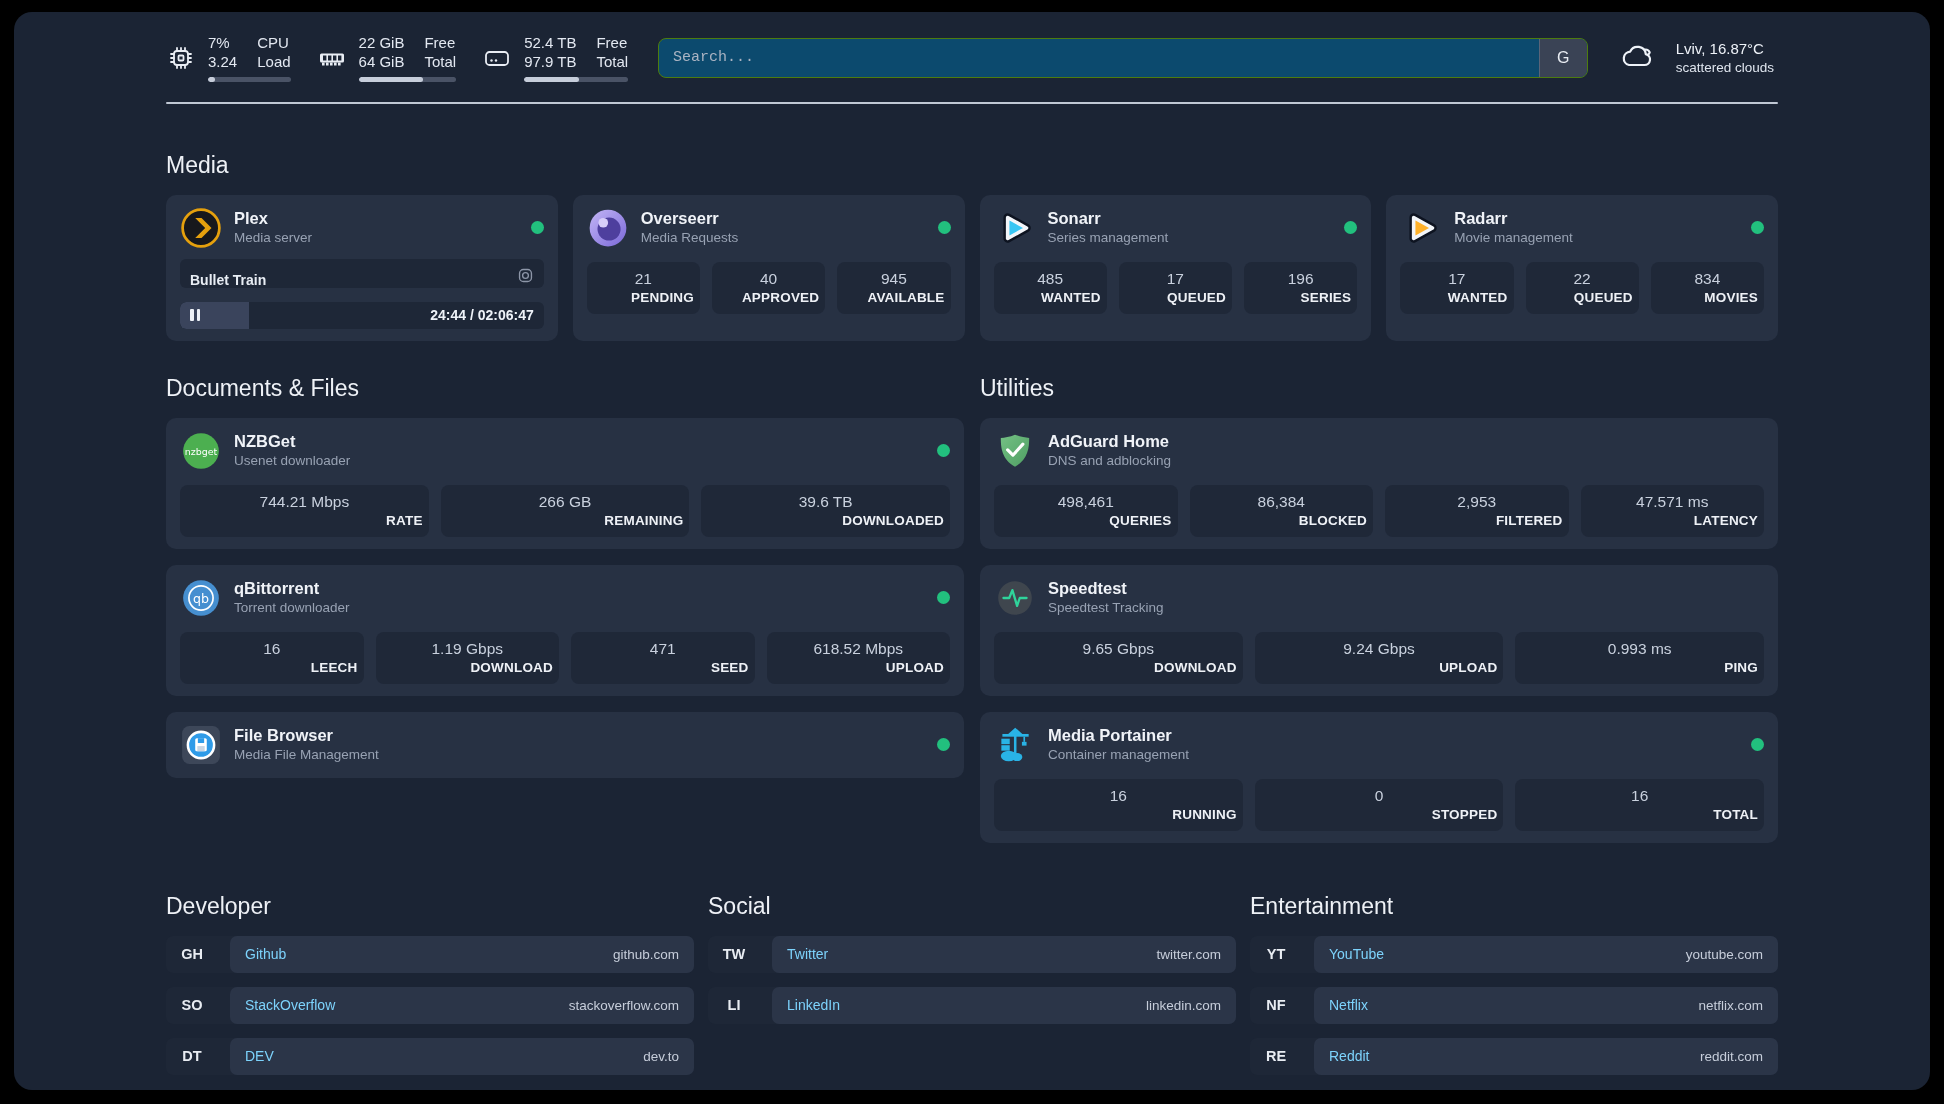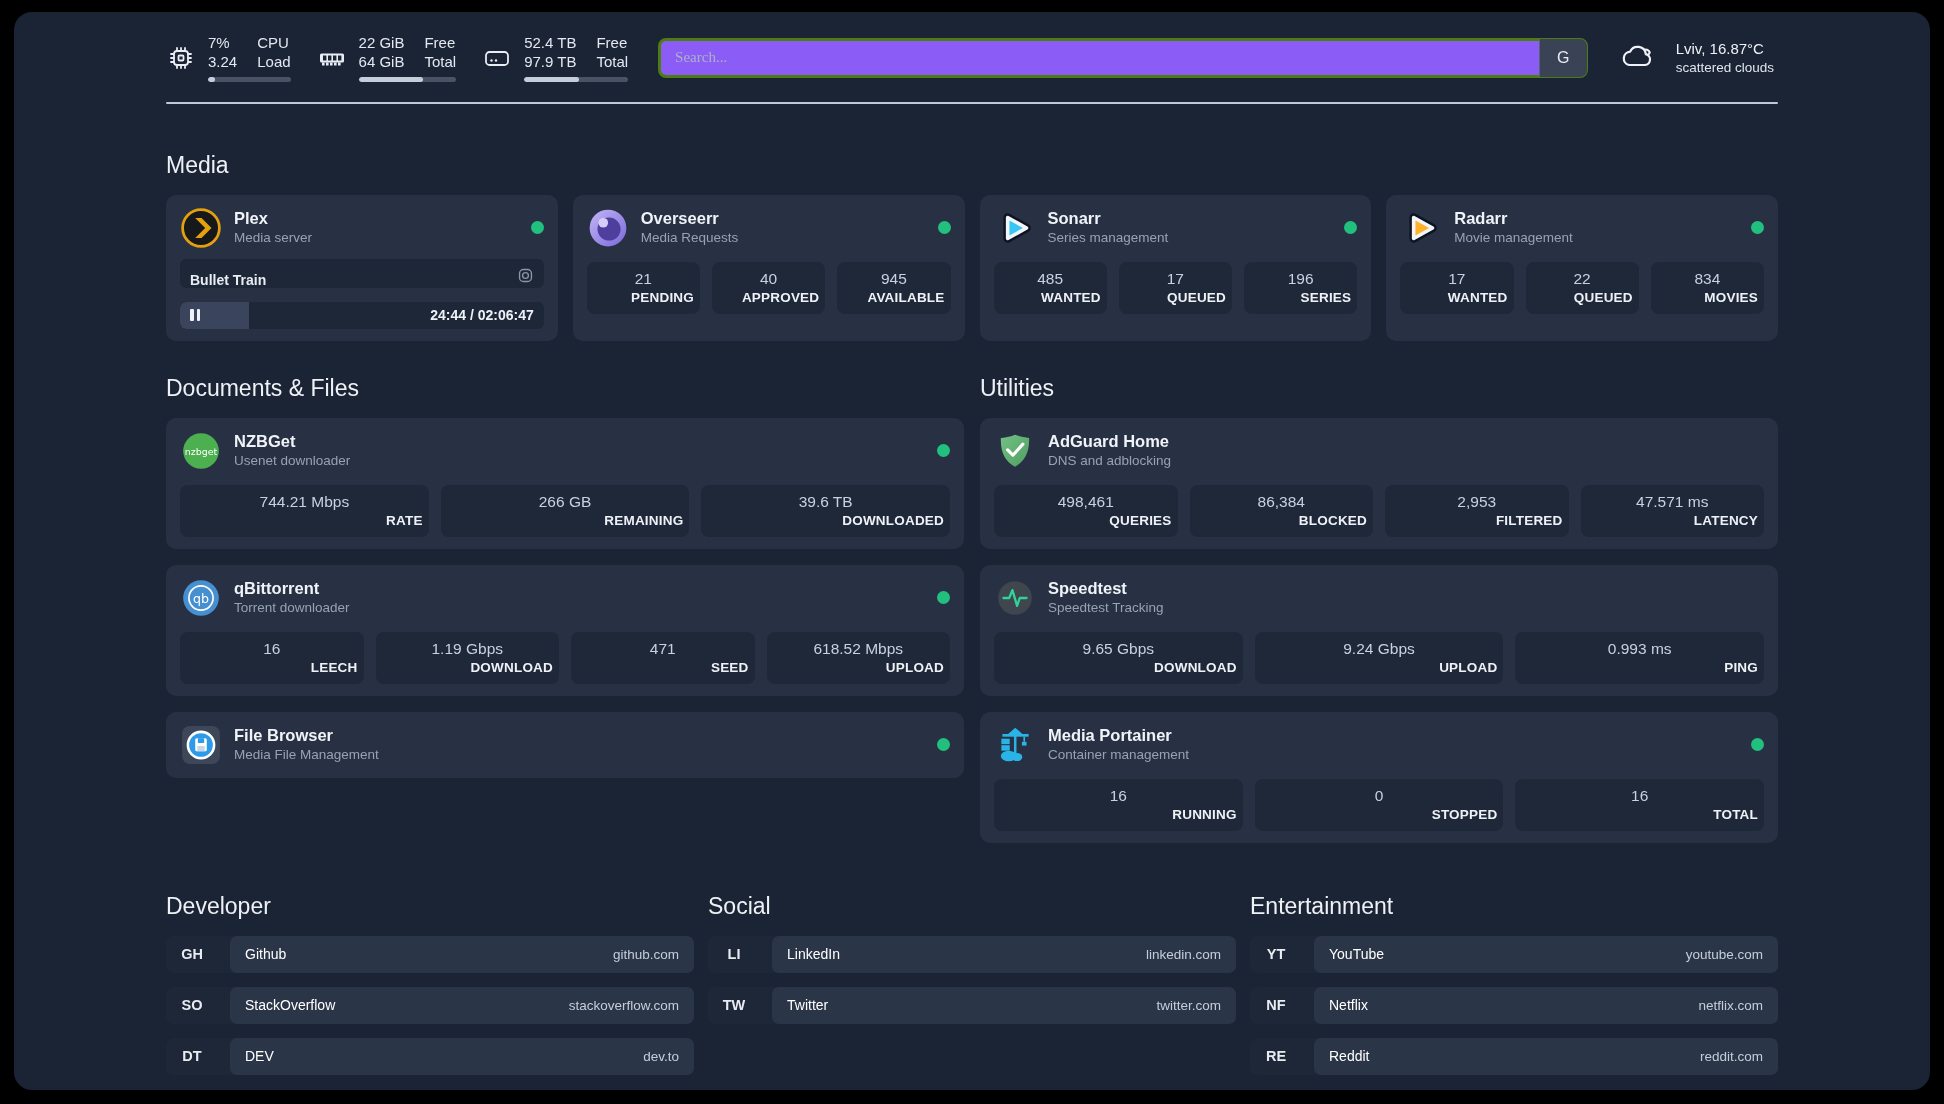--- a/index.html
+++ b/index.html
@@ -17,22 +17,22 @@
   .sys-icon { width:30px; height:30px; display:flex; align-items:center; justify-content:center; }
   .sys-body { display:flex; flex-direction:column; }
   .sys-rows { display:flex; gap:20px; }
   .sys-col { display:flex; flex-direction:column; line-height:1.25; }
   .sys-col div { font-size:15px; color:#e3e8f1; font-weight:500; white-space:nowrap; }
   .sys-bar { margin-top:5px; height:5px; border-radius:3px; background:#4a5366; overflow:hidden; }
   .sys-bar-fill { height:100%; background:#c6cdda; border-radius:3px; }
 
   .search-wrap { flex:1; position:relative; }
   .search-input {
-    width:100%; height:40px; background:#8b5cf6; border:3px solid #4d7c0f; border-radius:8px;
-    padding:0 60px 0 14px; color:#d7dde8; font-size:15px; font-family:Liberation Serif, serif; outline:none;
+    width:100%; height:40px; background:#0c4a6e; border:1px solid #4d7c0f; border-radius:8px;
+    padding:0 60px 0 14px; color:#d7dde8; font-size:15px; font-family:Liberation Mono, monospace; outline:none;
   }
   .search-input::placeholder { color:#aab3c2; }
   .search-engine {
     position:absolute; right:1px; top:1px; bottom:1px; width:48px; background:#3a4355;
     border-left:1px solid #5a6478; border-radius:0 7px 7px 0; display:flex; align-items:center;
     justify-content:center; color:#e8ecf2; font-size:16px; font-weight:500; cursor:pointer;
   }
   .weather { display:flex; align-items:center; gap:12px; padding-right:4px; }
   .weather-text { display:flex; flex-direction:column; line-height:1.3;margin-left:8px; }
   .weather-title { font-size:15px; color:#eef2f8; font-weight:500; }
@@ -65,21 +65,21 @@
   .player-time { position:relative; margin-left:auto; padding-right:10px; font-size:14px; font-weight:700; color:#eef2f8; white-space:nowrap; }
 
   .two-col { display:grid; grid-template-columns:1fr 1fr; gap:16px; margin-top:34px; }
   .vstack { display:flex; flex-direction:column; gap:16px; }
 
   
   .bottom-grid { display:grid; grid-template-columns:repeat(3,1fr); gap:14px; margin-top:50px; align-items:start; }
   .bm-row { display:flex; height:37px; background:#1e2737; border-radius:7px; margin-bottom:14px; cursor:pointer;gap:12px; }
   .bm-abbr { width:52px; display:flex; align-items:center; justify-content:center; font-size:14.5px; font-weight:600; color:#e8ecf2; }
   .bm-body { flex:1; background:#2b3548; border-radius:7px; display:flex; align-items:center; justify-content:space-between; padding:0 15px; }
-  .bm-name { font-size:14px; color:#ffffff; }
+  .bm-name { font-size:14px; color:#7dd3fc; }
   .bm-url { font-size:13.5px; color:#c6cdda; }
 </style>
 </head>
 <body>
 
 <div class="panel">
   <div class="content">
 
     <div class="topbar">
       <div class="sys-stats">
@@ -549,33 +549,33 @@
           <div class="bm-body">
             <span class="bm-name">DEV</span>
             <span class="bm-url">dev.to</span>
           </div>
         </div>
       </div>
 
       <div>
         <div class="section-title">Social</div>
         <div class="bm-row">
+          <div class="bm-abbr">TW</div>
+          <div class="bm-body">
+            <span class="bm-name">Twitter</span>
+            <span class="bm-url">twitter.com</span>
+          </div>
+        </div>
+        <div class="bm-row">
           <div class="bm-abbr">LI</div>
           <div class="bm-body">
             <span class="bm-name">LinkedIn</span>
             <span class="bm-url">linkedin.com</span>
           </div>
         </div>
-        <div class="bm-row">
-          <div class="bm-abbr">TW</div>
-          <div class="bm-body">
-            <span class="bm-name">Twitter</span>
-            <span class="bm-url">twitter.com</span>
-          </div>
-        </div>
       </div>
 
       <div>
         <div class="section-title">Entertainment</div>
         <div class="bm-row">
           <div class="bm-abbr">YT</div>
           <div class="bm-body">
             <span class="bm-name">YouTube</span>
             <span class="bm-url">youtube.com</span>
           </div>

